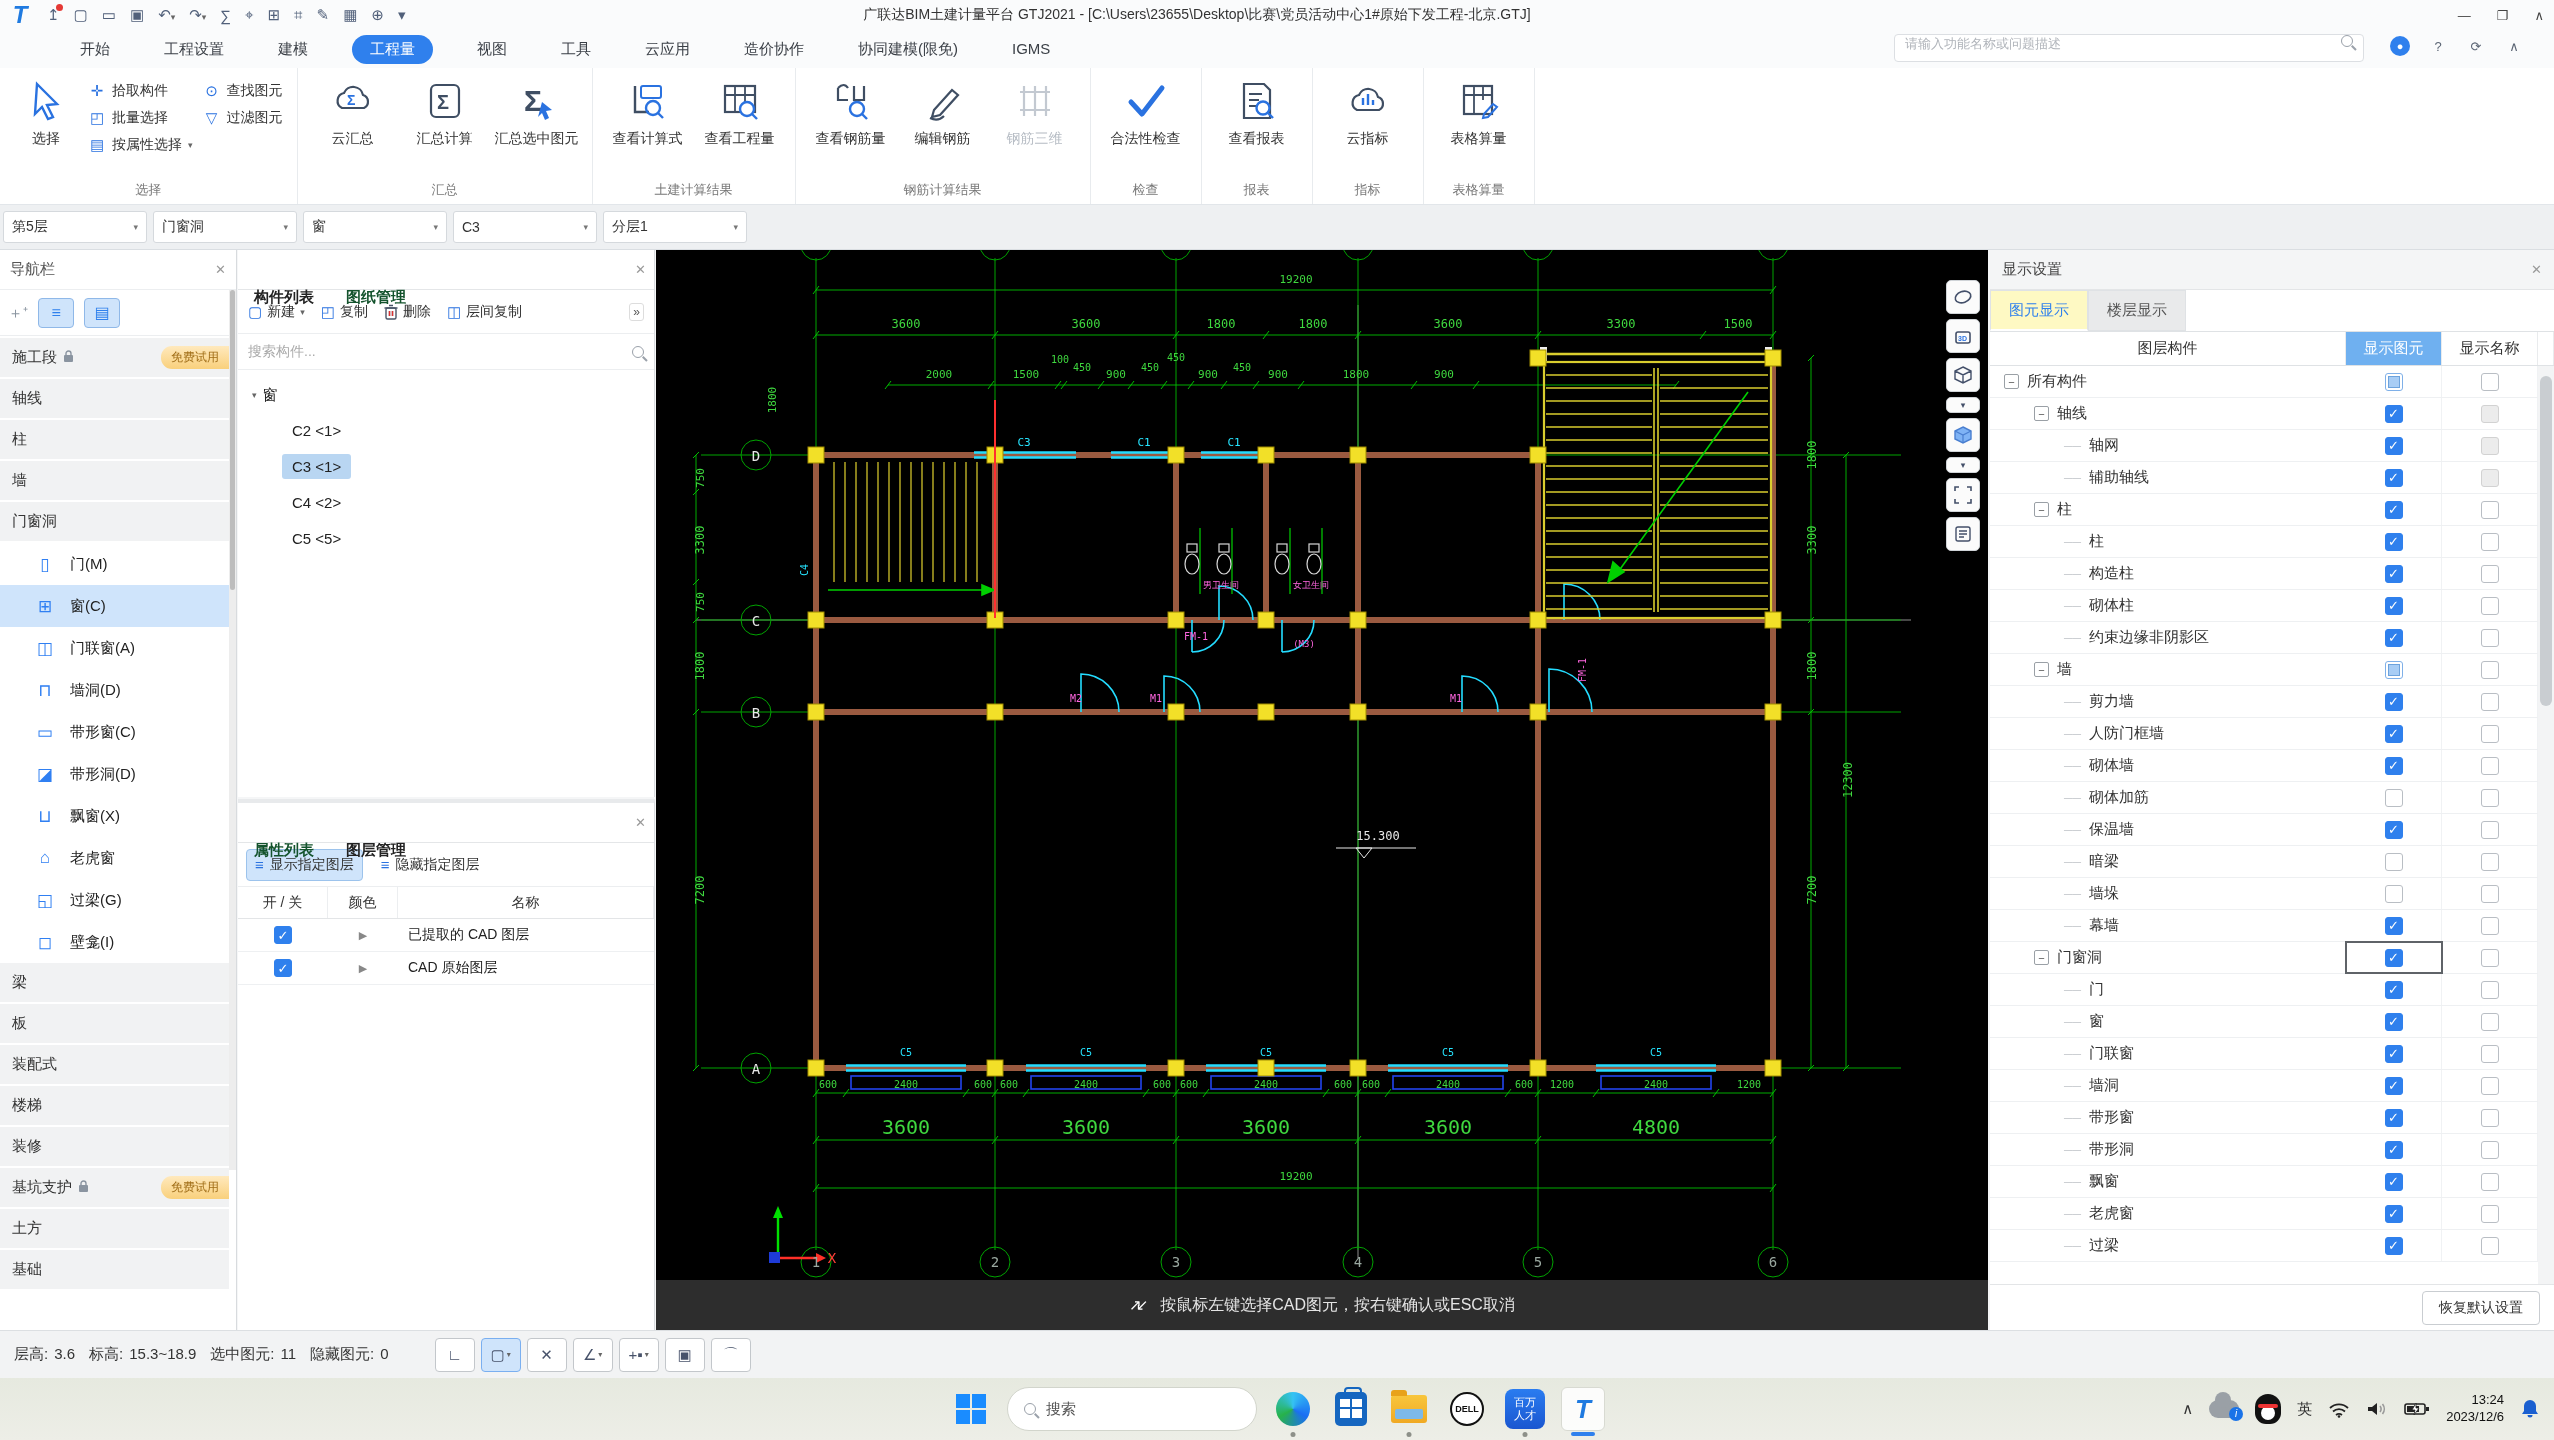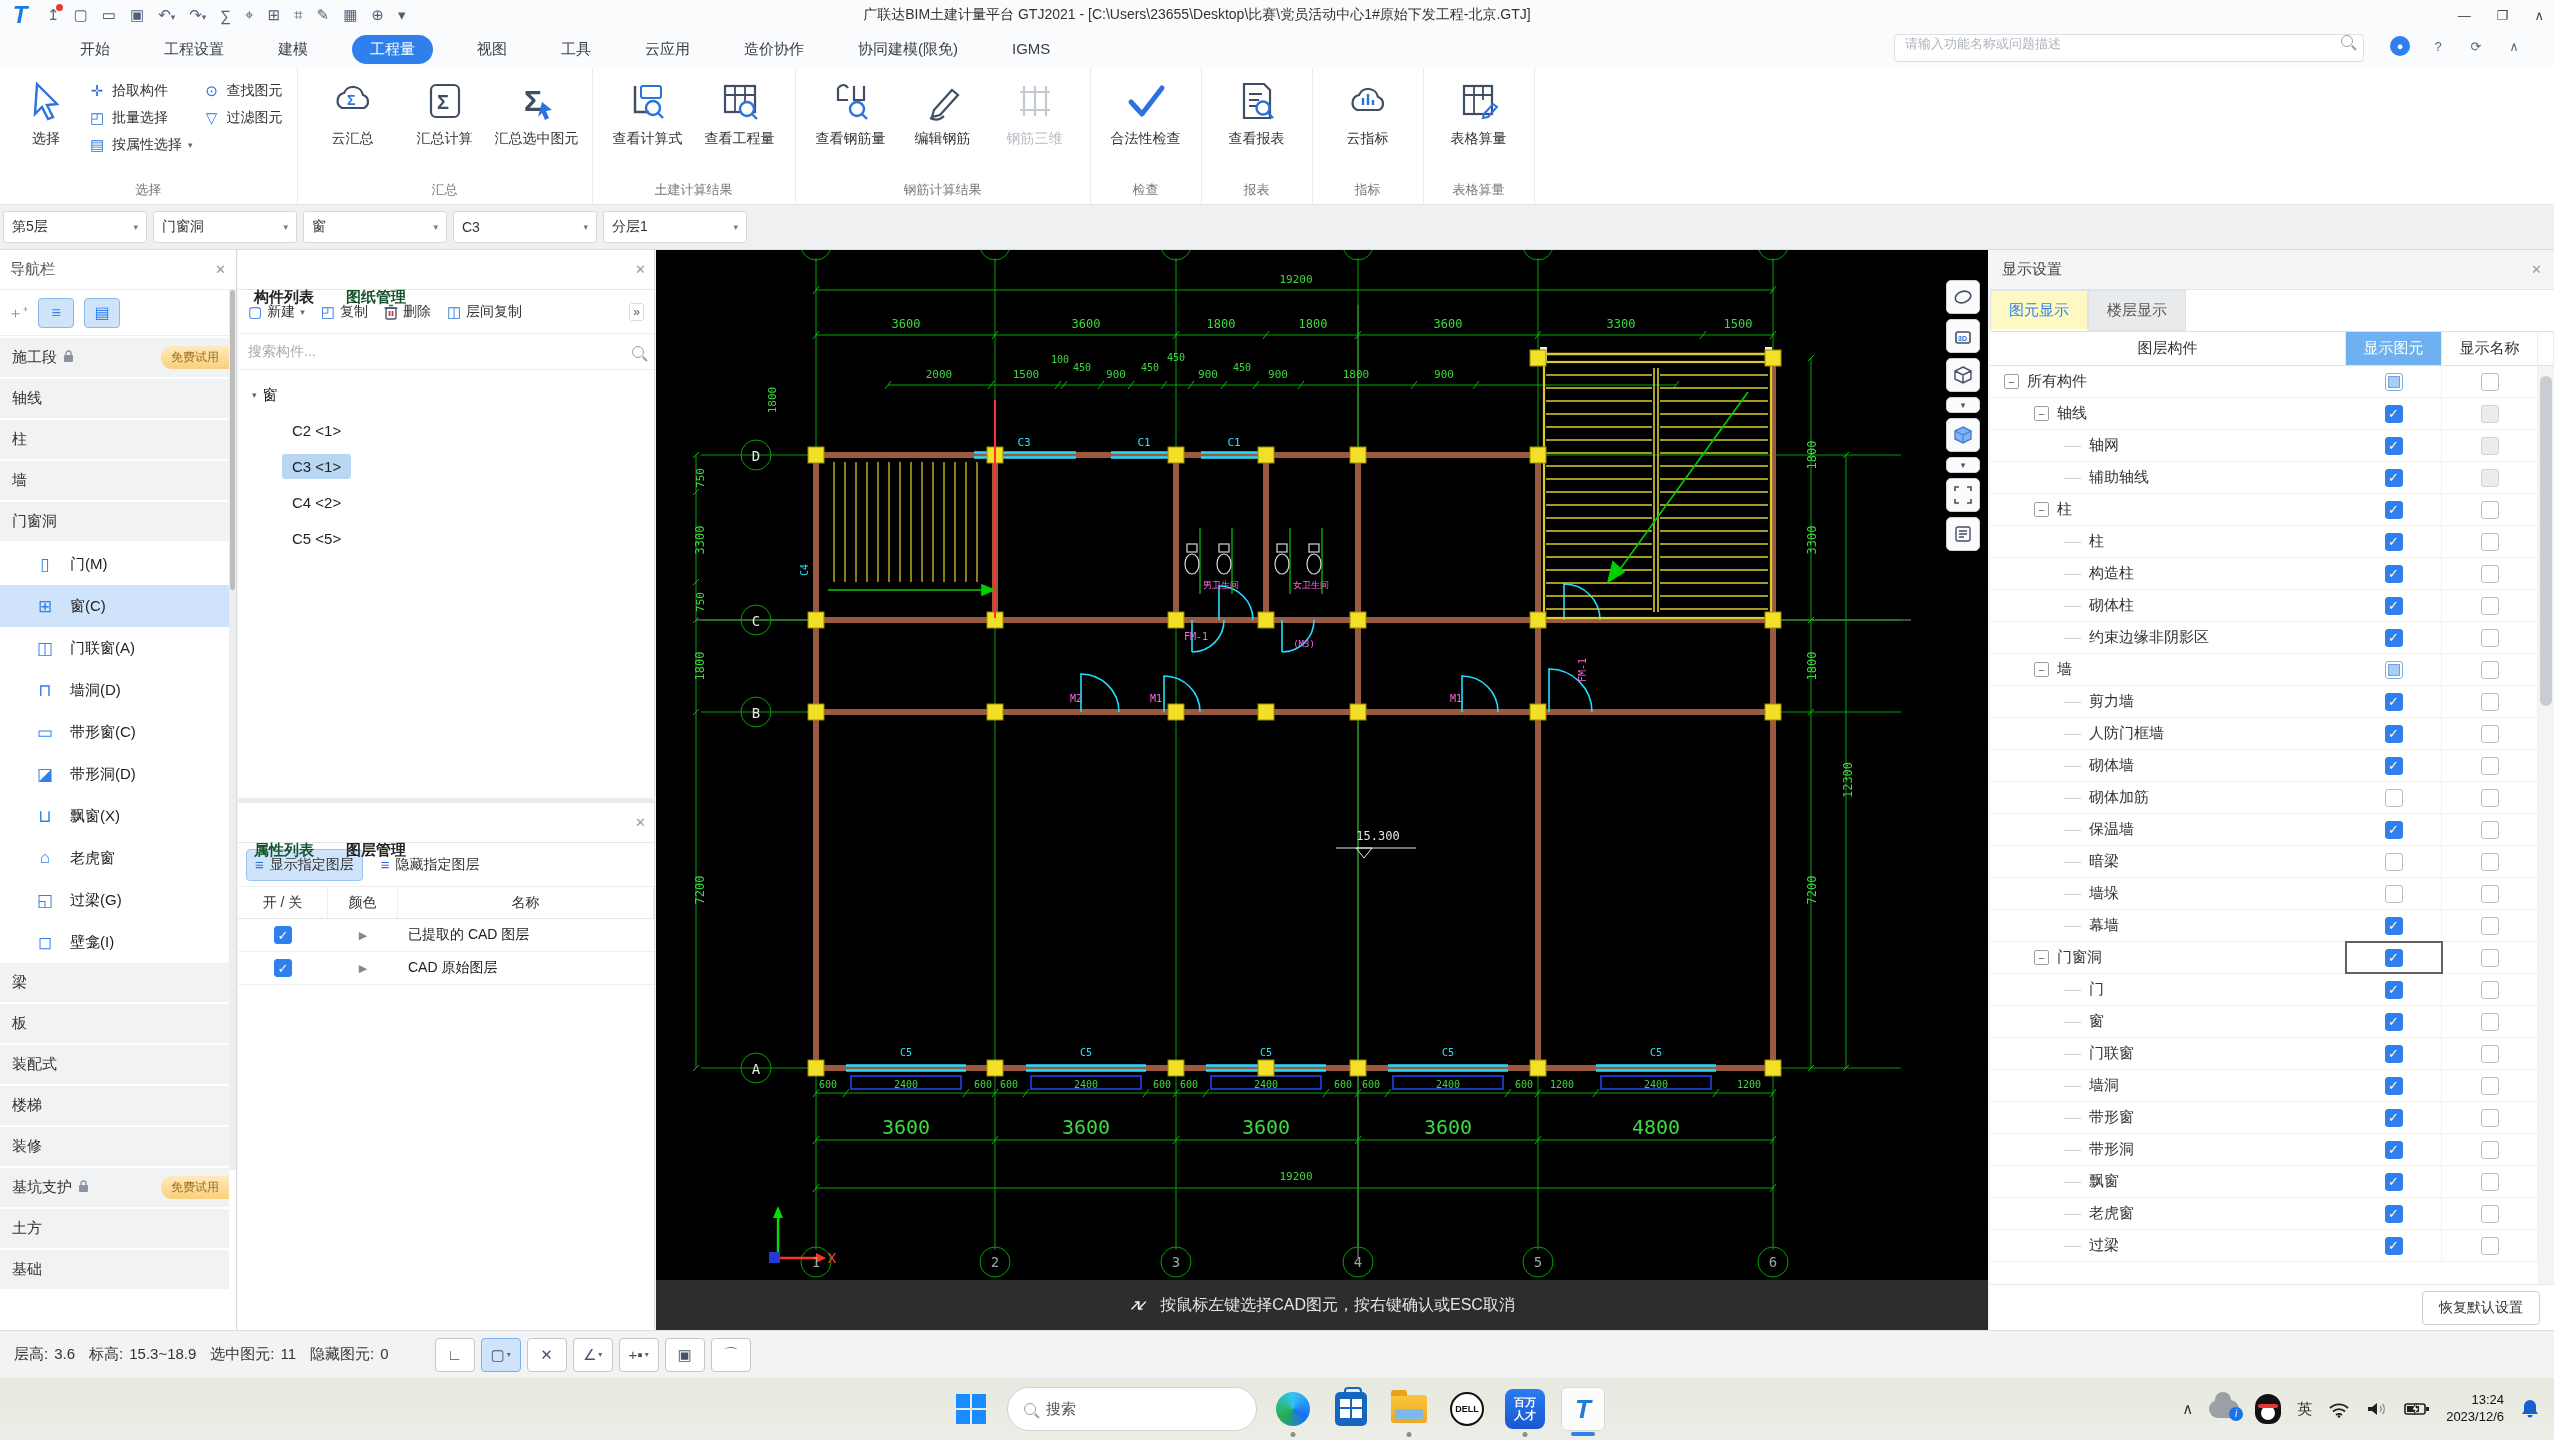--- a/index.html
+++ b/index.html
@@ -160,21 +160,21 @@
   #tray-clock { text-align:right; font-size:13px; line-height:1.3; color:#111; }
   .tray-g { font-size:15px; color:#333; }
   .edge-ic { width:34px; height:34px; border-radius:50%; background:conic-gradient(#35c3f3,#1b6ef3,#27b24a,#35c3f3); }
   .store-ic { width:32px; height:34px; background:#1566c0; border-radius:5px; position:relative; }
   .store-ic::before { content:""; position:absolute; left:9px; top:-5px; width:14px; height:8px; border:2.5px solid #1566c0; border-bottom:none; border-radius:4px 4px 0 0; }
   .store-ic::after { content:""; position:absolute; left:5px; top:7px; width:22px; height:19px; background:linear-gradient(#fff 0 0) 0 0/10px 8px no-repeat, linear-gradient(#fff 0 0) 12px 0/10px 8px no-repeat, linear-gradient(#fff 0 0) 0 10px/10px 9px no-repeat, linear-gradient(#fff 0 0) 12px 10px/10px 9px no-repeat; }
   .folder-ic { width:36px; height:28px; background:linear-gradient(#f8c63c,#f0a923); border-radius:3px; position:relative; }
   .folder-ic::before { content:""; position:absolute; top:-5px; left:0; width:16px; height:6px; background:#e8a21a; border-radius:3px 3px 0 0; }
   .folder-ic::after { content:""; position:absolute; top:14px; left:4px; width:28px; height:10px; background:#7db9e8; border-radius:2px; }
   .dell-ic { width:34px; height:34px; border-radius:50%; border:2.5px solid #111; display:flex; align-items:center; justify-content:center; font-size:9px; font-weight:bold; color:#111; background:#fff; }
-  .bwrc-ic { width:40px; height:40px; border-radius:8px; background:linear-gradient(#2a7cf0,#1a56d0); color:#fff; font-size:11px; line-height:1.15; display:flex; align-items:center; justify-content:center; text-align:center; font-weight:bold; }
+  .bwrc-ic { width:40px; height:40px; border-radius:8px; background:linear-gradient(#2a7cf0,#1a56d0); color:#fff; font-size:11px; line-height:1.15; display:flex; align-items:center; justify-content:center; text-align:center; font-weight:normal; }
   .gtj-ic { font-size:26px; font-weight:bold; font-style:italic; color:#1f7ae0; }
   .qq-ic { width:26px; height:30px; background:#111; border-radius:13px 13px 11px 11px; position:relative; }
   .qq-ic::before { content:""; position:absolute; left:6px; top:12px; width:14px; height:14px; background:#fff; border-radius:50%; }
   .qq-ic::after { content:""; position:absolute; left:3px; top:10px; width:20px; height:4px; background:#e33; border-radius:2px; }
   .cloud-ic { width:30px; height:18px; background:#9aa0a6; border-radius:9px; position:relative; }
   .cloud-ic::before { content:""; position:absolute; left:6px; top:-8px; width:16px; height:16px; background:#9aa0a6; border-radius:50%; }
   .cloud-ic::after { content:"i"; position:absolute; right:-4px; bottom:-3px; width:14px; height:14px; background:#1a73e8; color:#fff; border-radius:50%; font-size:10px; text-align:center; line-height:14px; font-style:italic; }
 </style>
 </head>
 <body>

